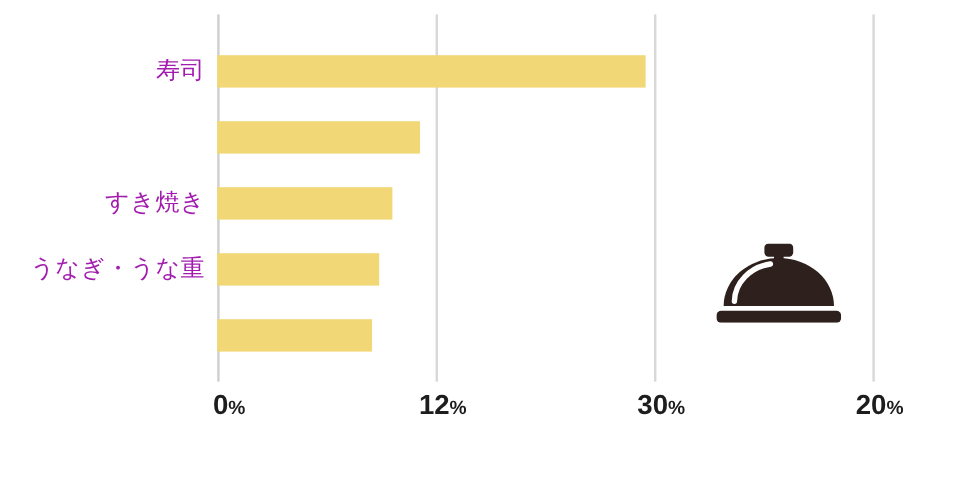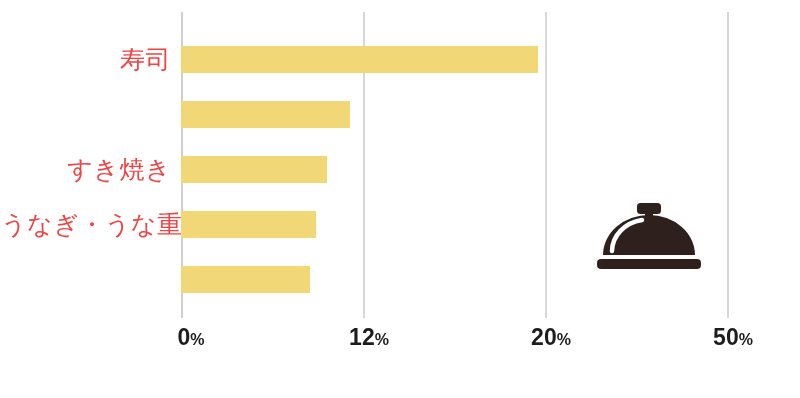--- a/index.html
+++ b/index.html
@@ -49,23 +49,23 @@
     height: 27px;
     background: #f2d777;
   }
 
   
   .cat-label {
     position: absolute;
     right: 0;
     width: 170px;
     text-align: right;
-    font-size: 25px;
+    font-size: 20px;
     line-height: 27px;
-    color: #ef4444;
+    color: #a21caf;
     letter-spacing: 0.5px;
     white-space: nowrap;
   }
   .labels-col {
     position: absolute;
     left: 0;
     top: 12px;
     width: 171px;
     height: 306px;
   }
@@ -124,22 +124,22 @@
     <div class="bar-row" style="top:199px">
       <div class="bar" style="width:135px"></div>
     </div>
     <div class="bar-row" style="top:254px">
       <div class="bar" style="width:129px"></div>
     </div>
   </div>
 
   <div class="tick-label" style="left:191px"><span>0</span><span class="pct">%</span></div>
   <div class="tick-label" style="left:369px"><span>12</span><span class="pct">%</span></div>
-  <div class="tick-label" style="left:551px"><span>20</span><span class="pct">%</span></div>
-  <div class="tick-label" style="left:733px"><span>50</span><span class="pct">%</span></div>
+  <div class="tick-label" style="left:551px"><span>30</span><span class="pct">%</span></div>
+  <div class="tick-label" style="left:733px"><span>20</span><span class="pct">%</span></div>
 
   <div class="cloche-icon">
     <svg viewBox="0 0 104 66" width="104" height="66" aria-hidden="true">
 
       <rect x="40" y="0" width="24" height="11" rx="3.5" fill="#2e201c"></rect>
       <rect x="48" y="8" width="8" height="9" fill="#2e201c"></rect>
 
       <path d="M6 52 A46 40 0 0 1 98 52 Z" fill="#2e201c"></path>
 
       <path d="M15 48 A36 32 0 0 1 45 17" fill="none" stroke="#ffffff" stroke-width="4.5" stroke-linecap="round"></path>

